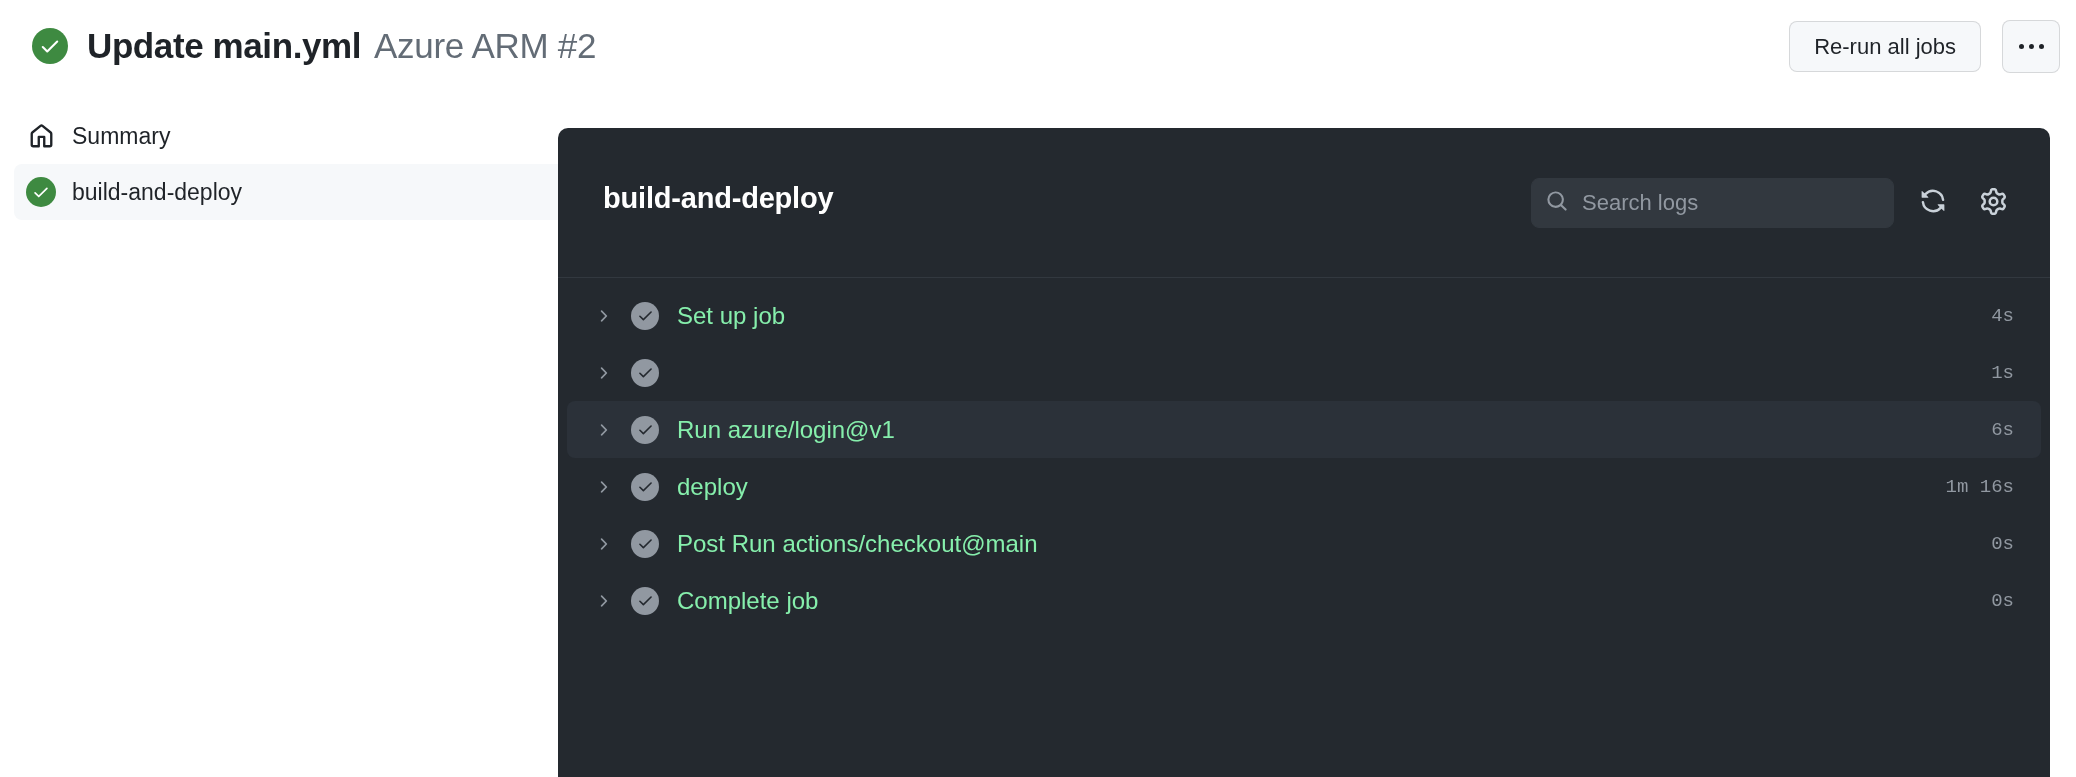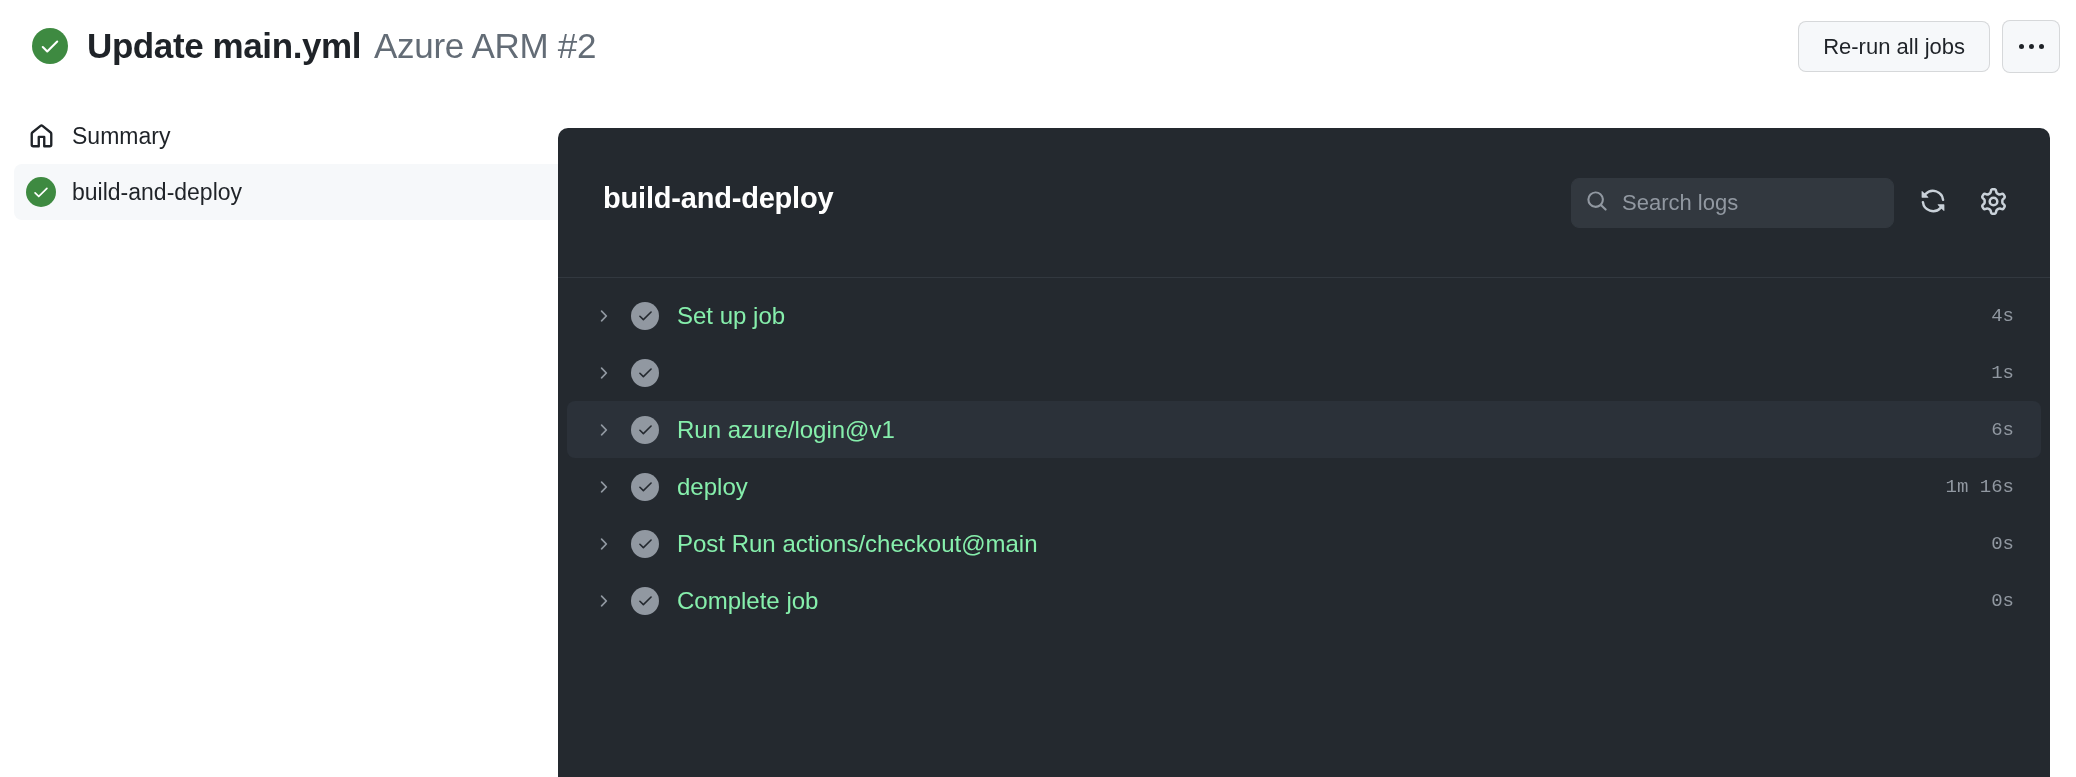--- a/index.html
+++ b/index.html
@@ -55,21 +55,21 @@
     font-weight: 400;
     color: #636c76;
     margin-left: 13px;
     letter-spacing: -0.3px;
     text-align: center;
   }
   .header-actions {
     margin-left: auto;
     display: flex;
     align-items: center;
-    gap: 12px;
+    gap: 21px;
   }
   .btn {
     background: #f6f8fa;
     border: 1px solid rgba(31,35,40,0.15);
     border-radius: 8px;
     color: #1f2328;
     font-size: 22px;
     font-family: "Liberation Sans", sans-serif;
     padding: 0 24px;
     height: 51px;
@@ -185,21 +185,21 @@
   .log-header-right {
     margin-left: auto;
     display: flex;
     align-items: center;
     gap: 18px;
   }
   .search-box {
     background: #32383f;
     border: 1px solid #32383f;
     border-radius: 8px;
-    width: 323px;
+    width: 363px;
     height: 50px;
     display: flex;
     align-items: center;
     padding: 0 14px;
     box-sizing: border-box;
   }
   .search-box svg { flex: 0 0 auto; }
   .search-input {
     background: transparent;
     border: none;

